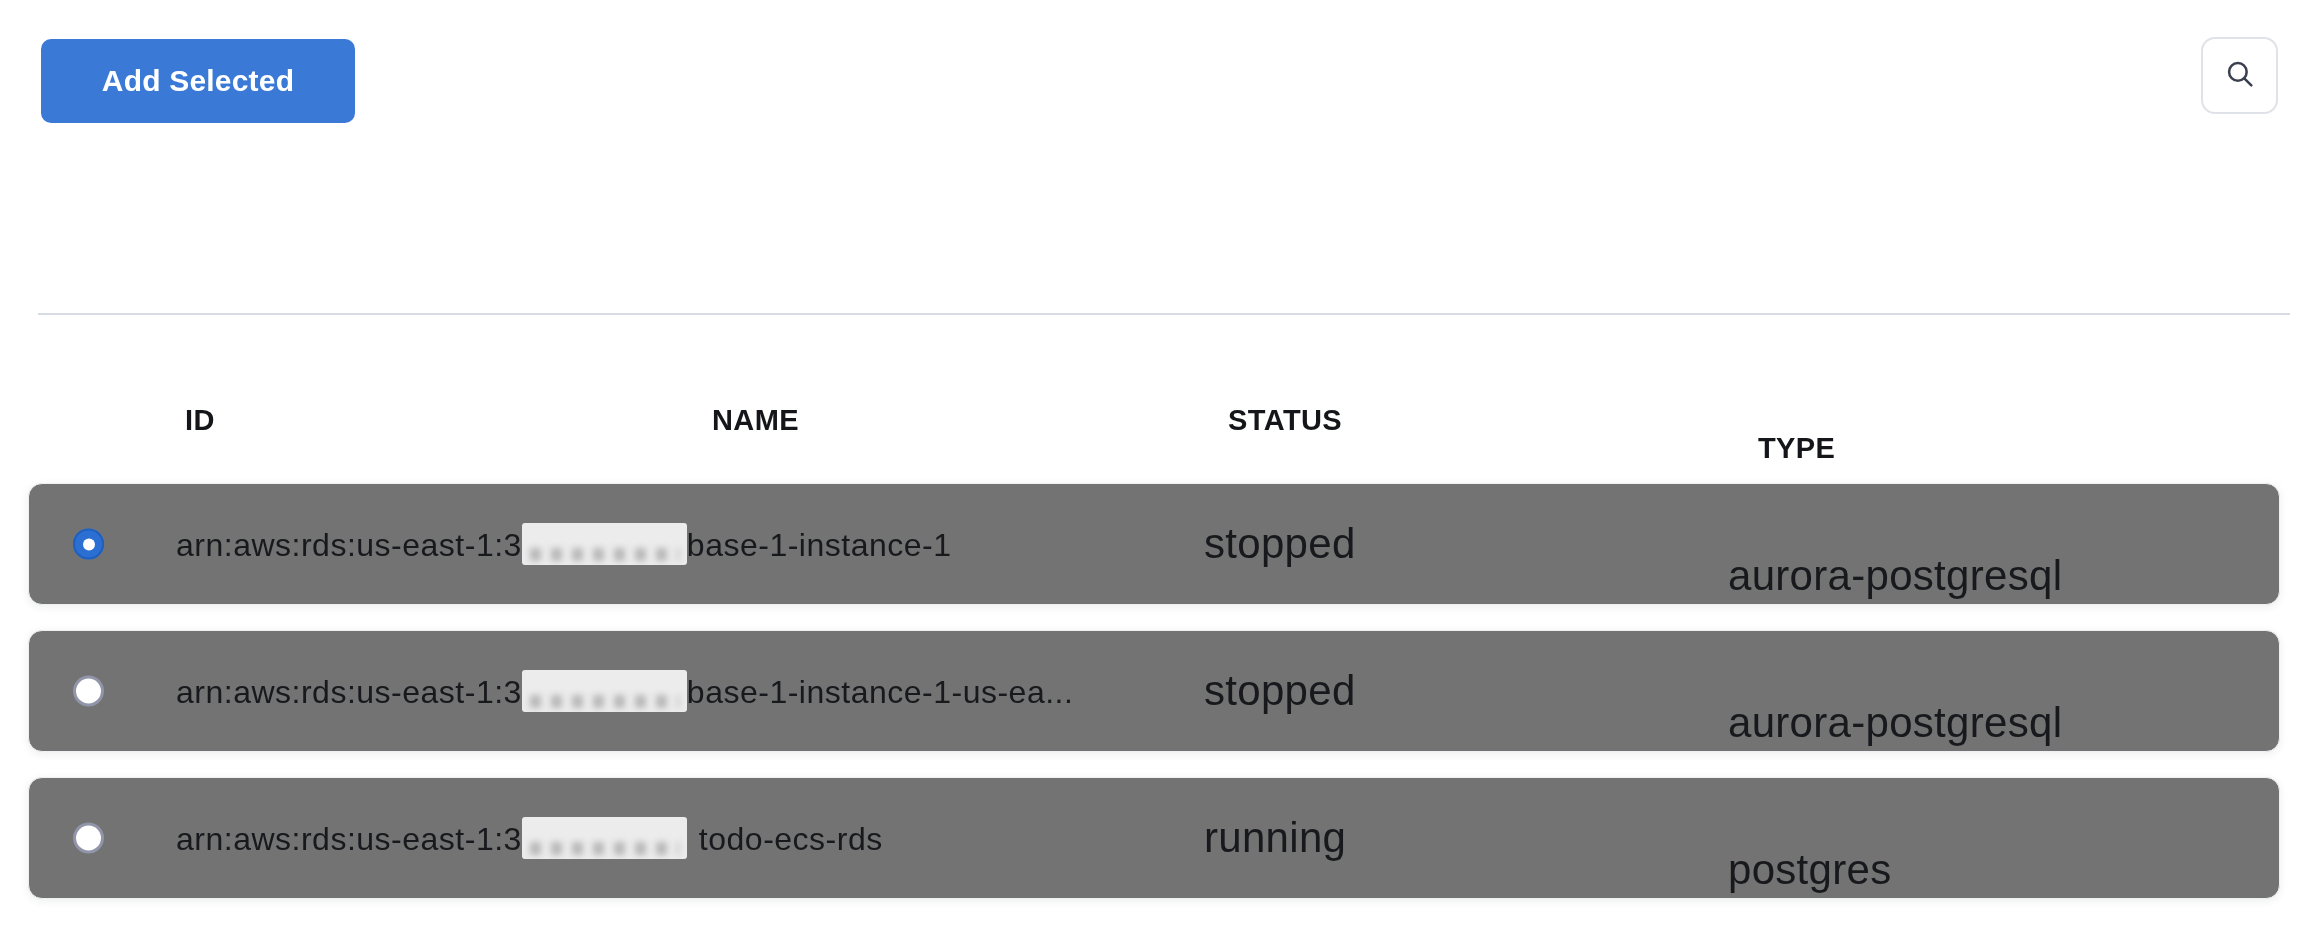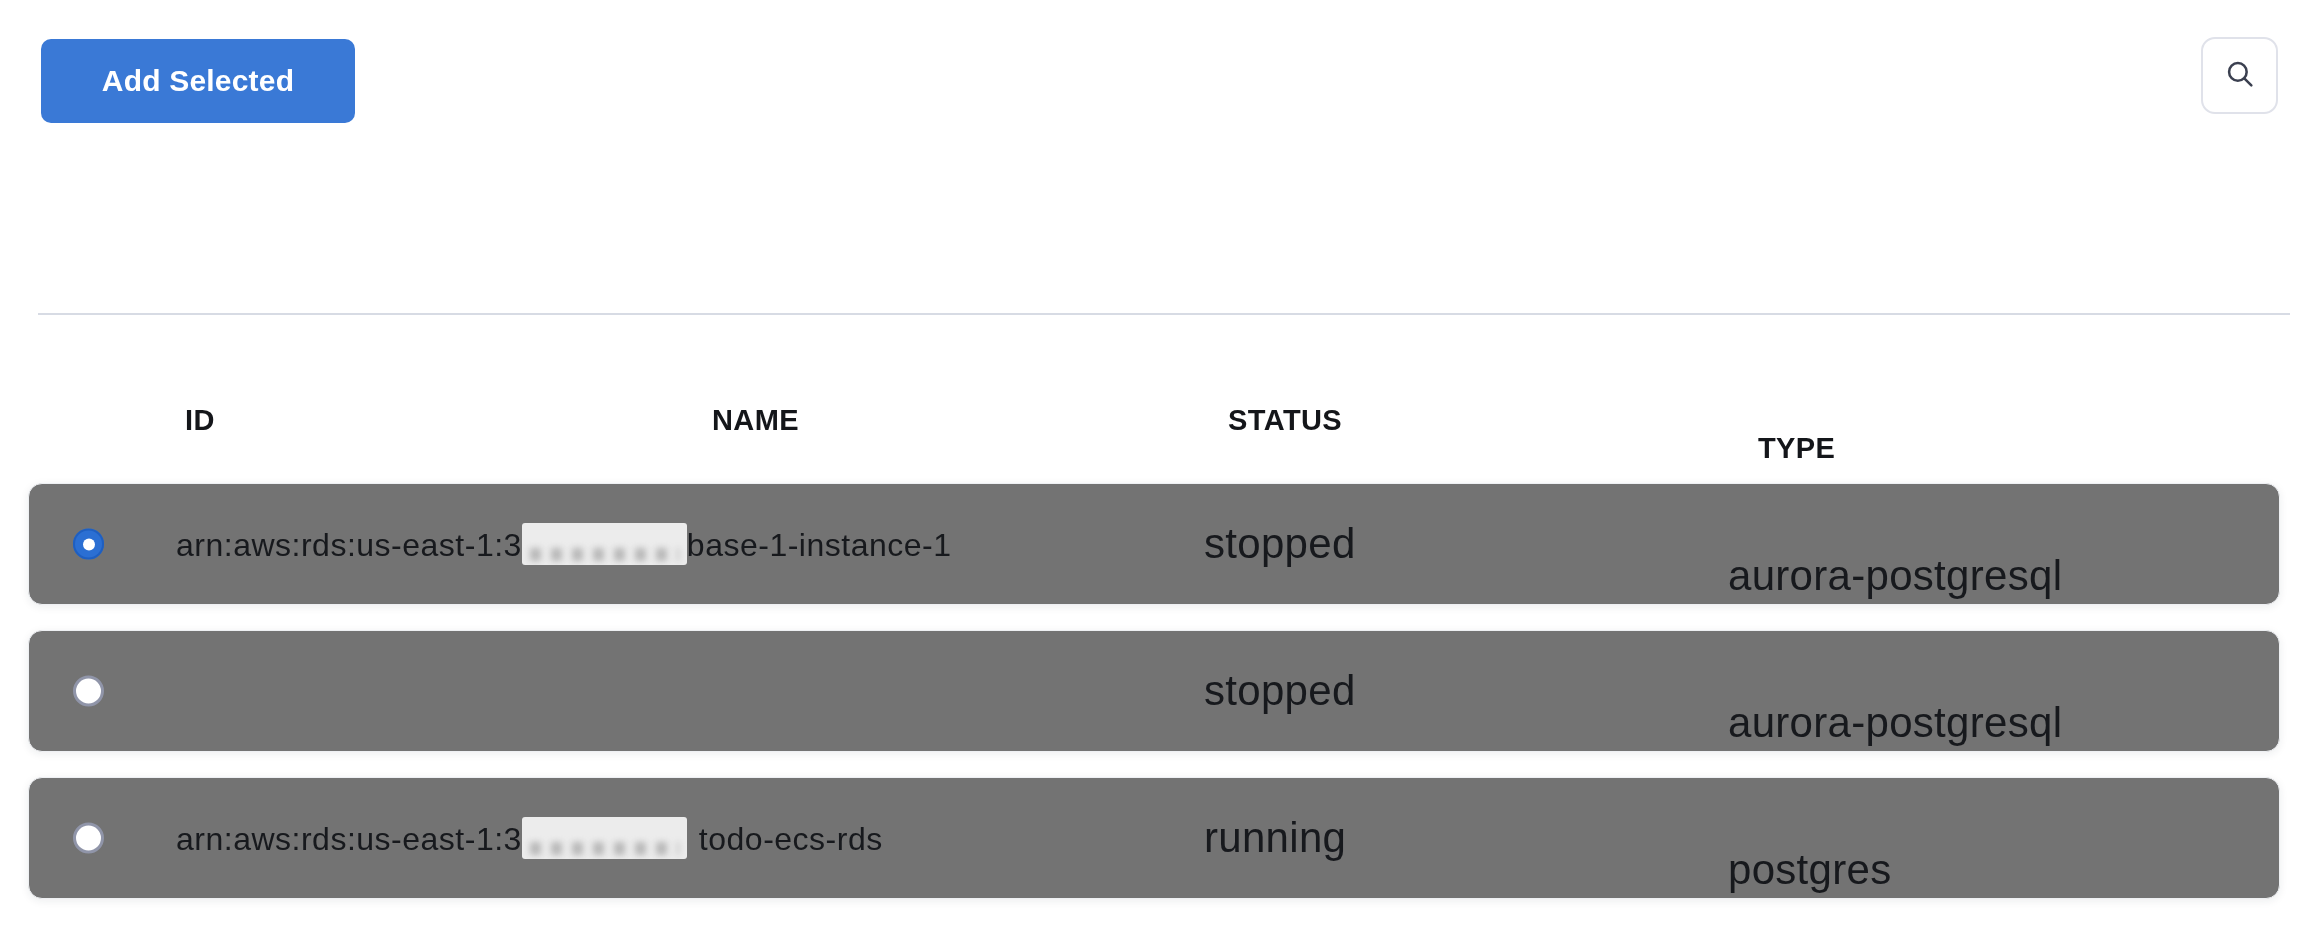--- a/index.html
+++ b/index.html
@@ -152,20 +152,21 @@
 
   <div class="row-card r0">
     <span class="radio selected"></span>
     <div class="id-line"><span>arn:aws:rds:us-east-1:3</span><span class="redacted"></span><span class="name-suffix">base-1-instance-1</span></div>
     <span class="cell-status">stopped</span>
     <span class="cell-type">aurora-postgresql</span>
   </div>
 
   <div class="row-card r1">
     <span class="radio"></span>
+    <div class="id-line"><span>arn:aws:rds:us-east-1:3</span><span class="redacted"></span><span class="name-suffix">base-1-instance-1-us-ea...</span></div>
     <span class="cell-status">stopped</span>
     <span class="cell-type">aurora-postgresql</span>
   </div>
 
   <div class="row-card r2">
     <span class="radio"></span>
     <div class="id-line"><span>arn:aws:rds:us-east-1:3</span><span class="redacted"></span><span class="name-suffix">todo-ecs-rds</span></div>
     <span class="cell-status">running</span>
     <span class="cell-type">postgres</span>
   </div>

